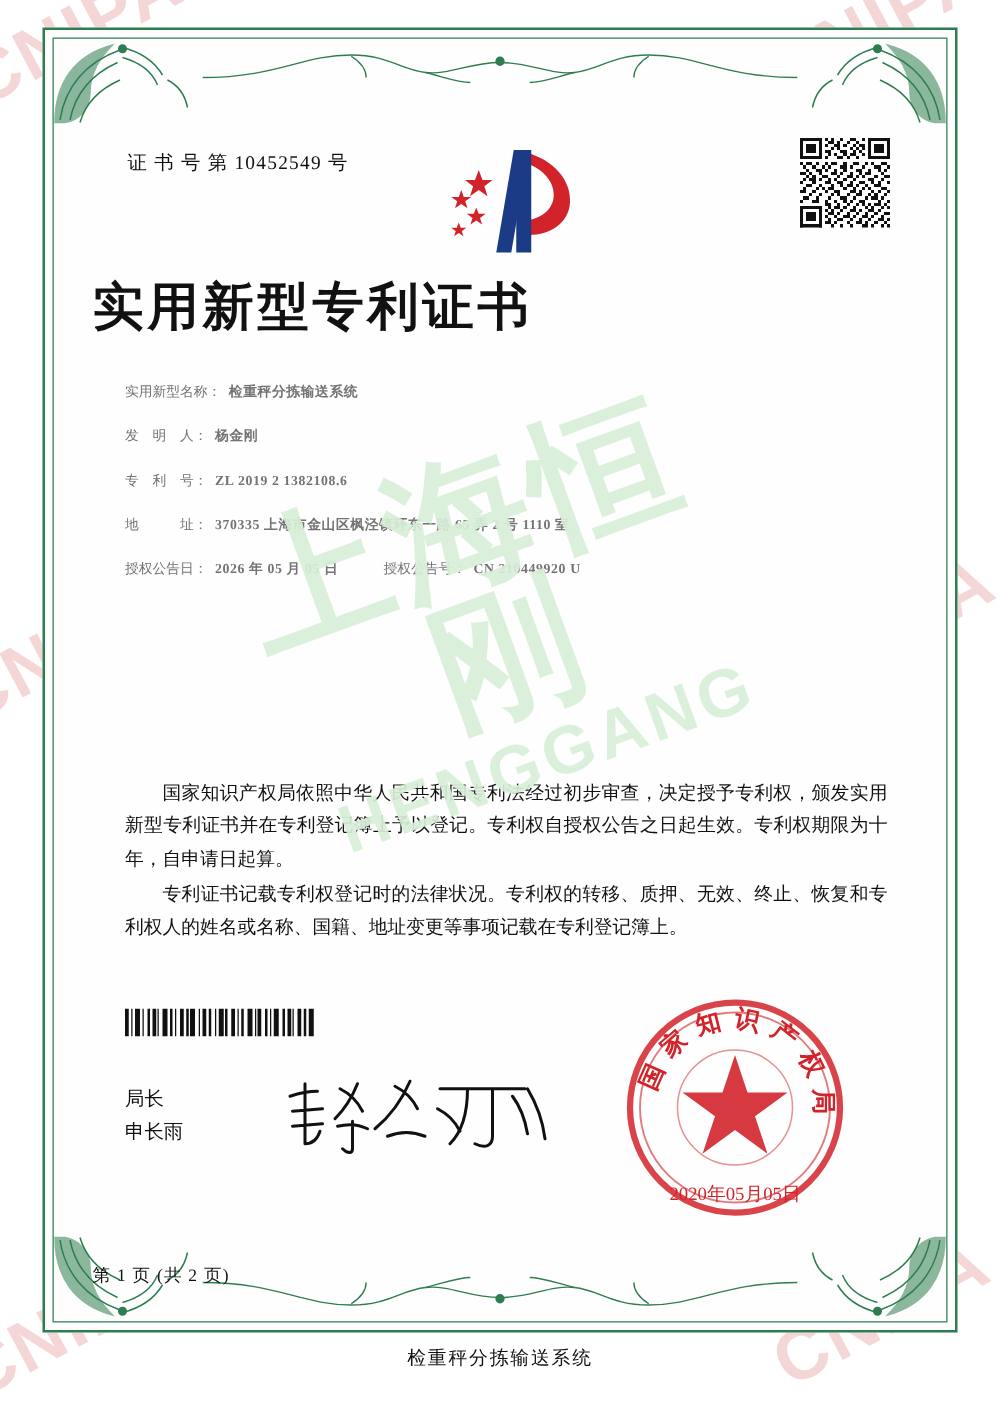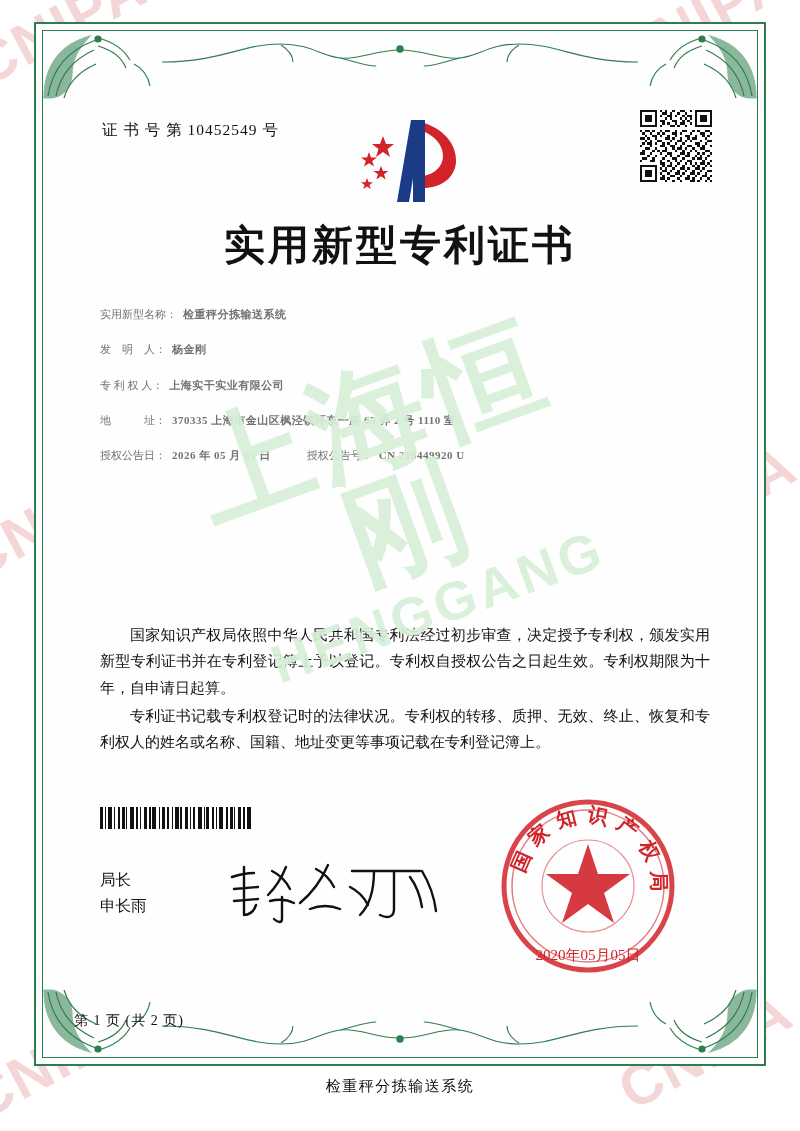--- a/index.html
+++ b/index.html
@@ -124,21 +124,20 @@
     width: 150px;
     height: 92px;
   }
   .logo svg { display: block; }
 
   .title {
     position: absolute;
     left: 0;
     right: 0;
     top: 116px;
-    text-align: center;
     font-size: 41px;
     font-weight: bold;
     letter-spacing: 3px;
     color: #111;
     font-family: "Liberation Serif", "DejaVu Serif", serif;
   }
 
   
   .fields {
     position: absolute;
@@ -611,22 +610,22 @@
     <div class="fields">
       <div class="frow">
         <span class="flabel">实用新型名称：</span>
         <span class="fvalue">检重秤分拣输送系统</span>
       </div>
       <div class="frow">
         <span class="flabel">发　明　人：</span>
         <span class="fvalue">杨金刚</span>
       </div>
       <div class="frow">
-        <span class="flabel">专 利 权 人：</span>
-        <span class="fvalue">上海实干实业有限公司</span>
+        <span class="flabel">专　利　号：</span>
+        <span class="fvalue">ZL 2019 2 1382108.6</span>
       </div>
       <div class="frow">
         <span class="flabel">地　　　址：</span>
         <span class="fvalue">370335  上海市金山区枫泾镇环东一路 65 弄 2 号 1110 室</span>
       </div>
       <div class="frow two">
         <span class="flabel">授权公告日：</span>
         <span class="fvalue">2026 年 05 月 05 日</span>
         <span class="flabel second">授权公告号：</span>
         <span class="fvalue">CN 210449920 U</span>

